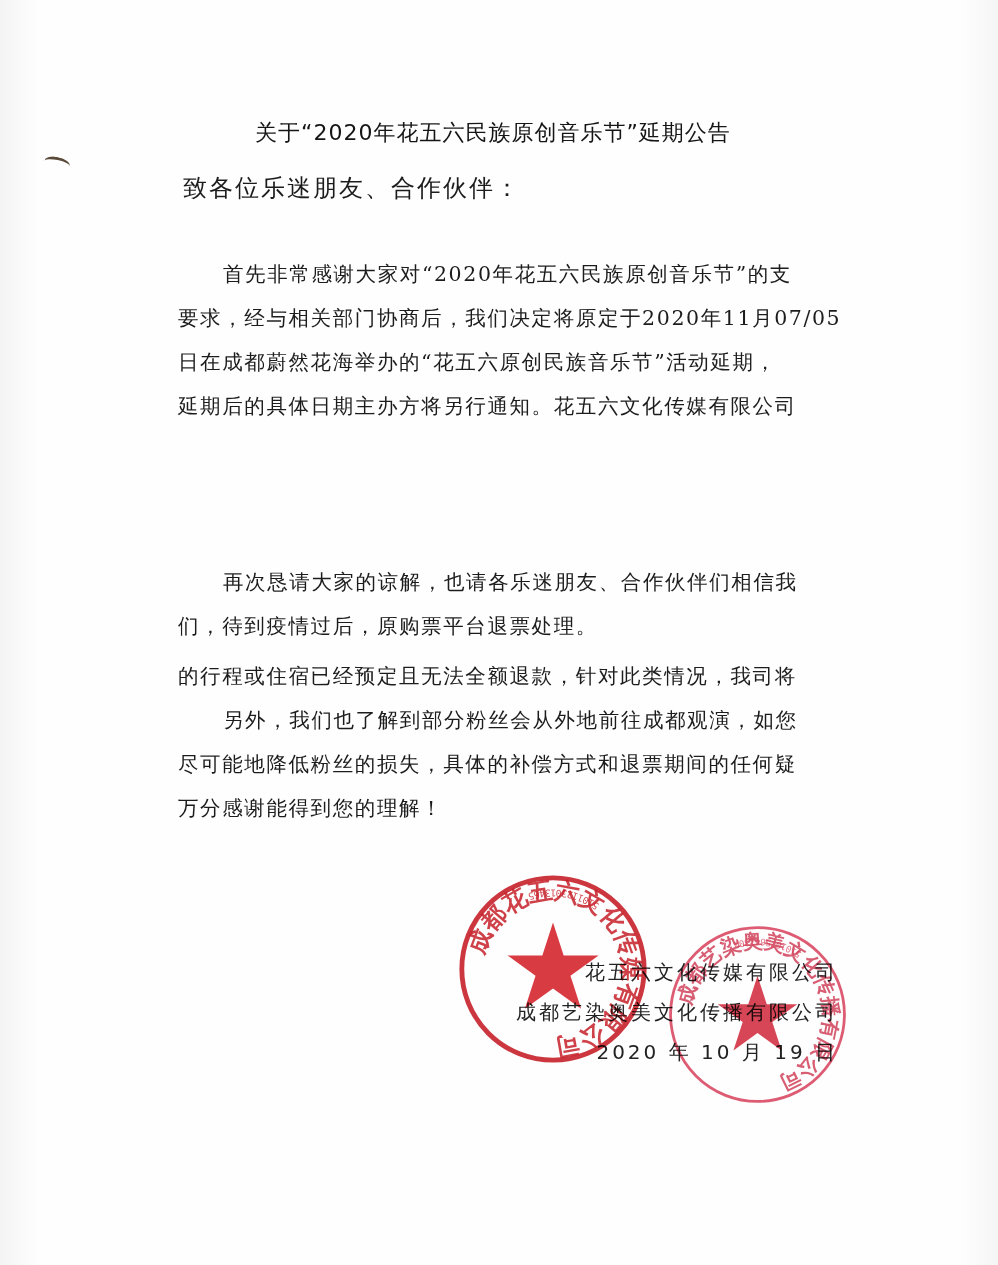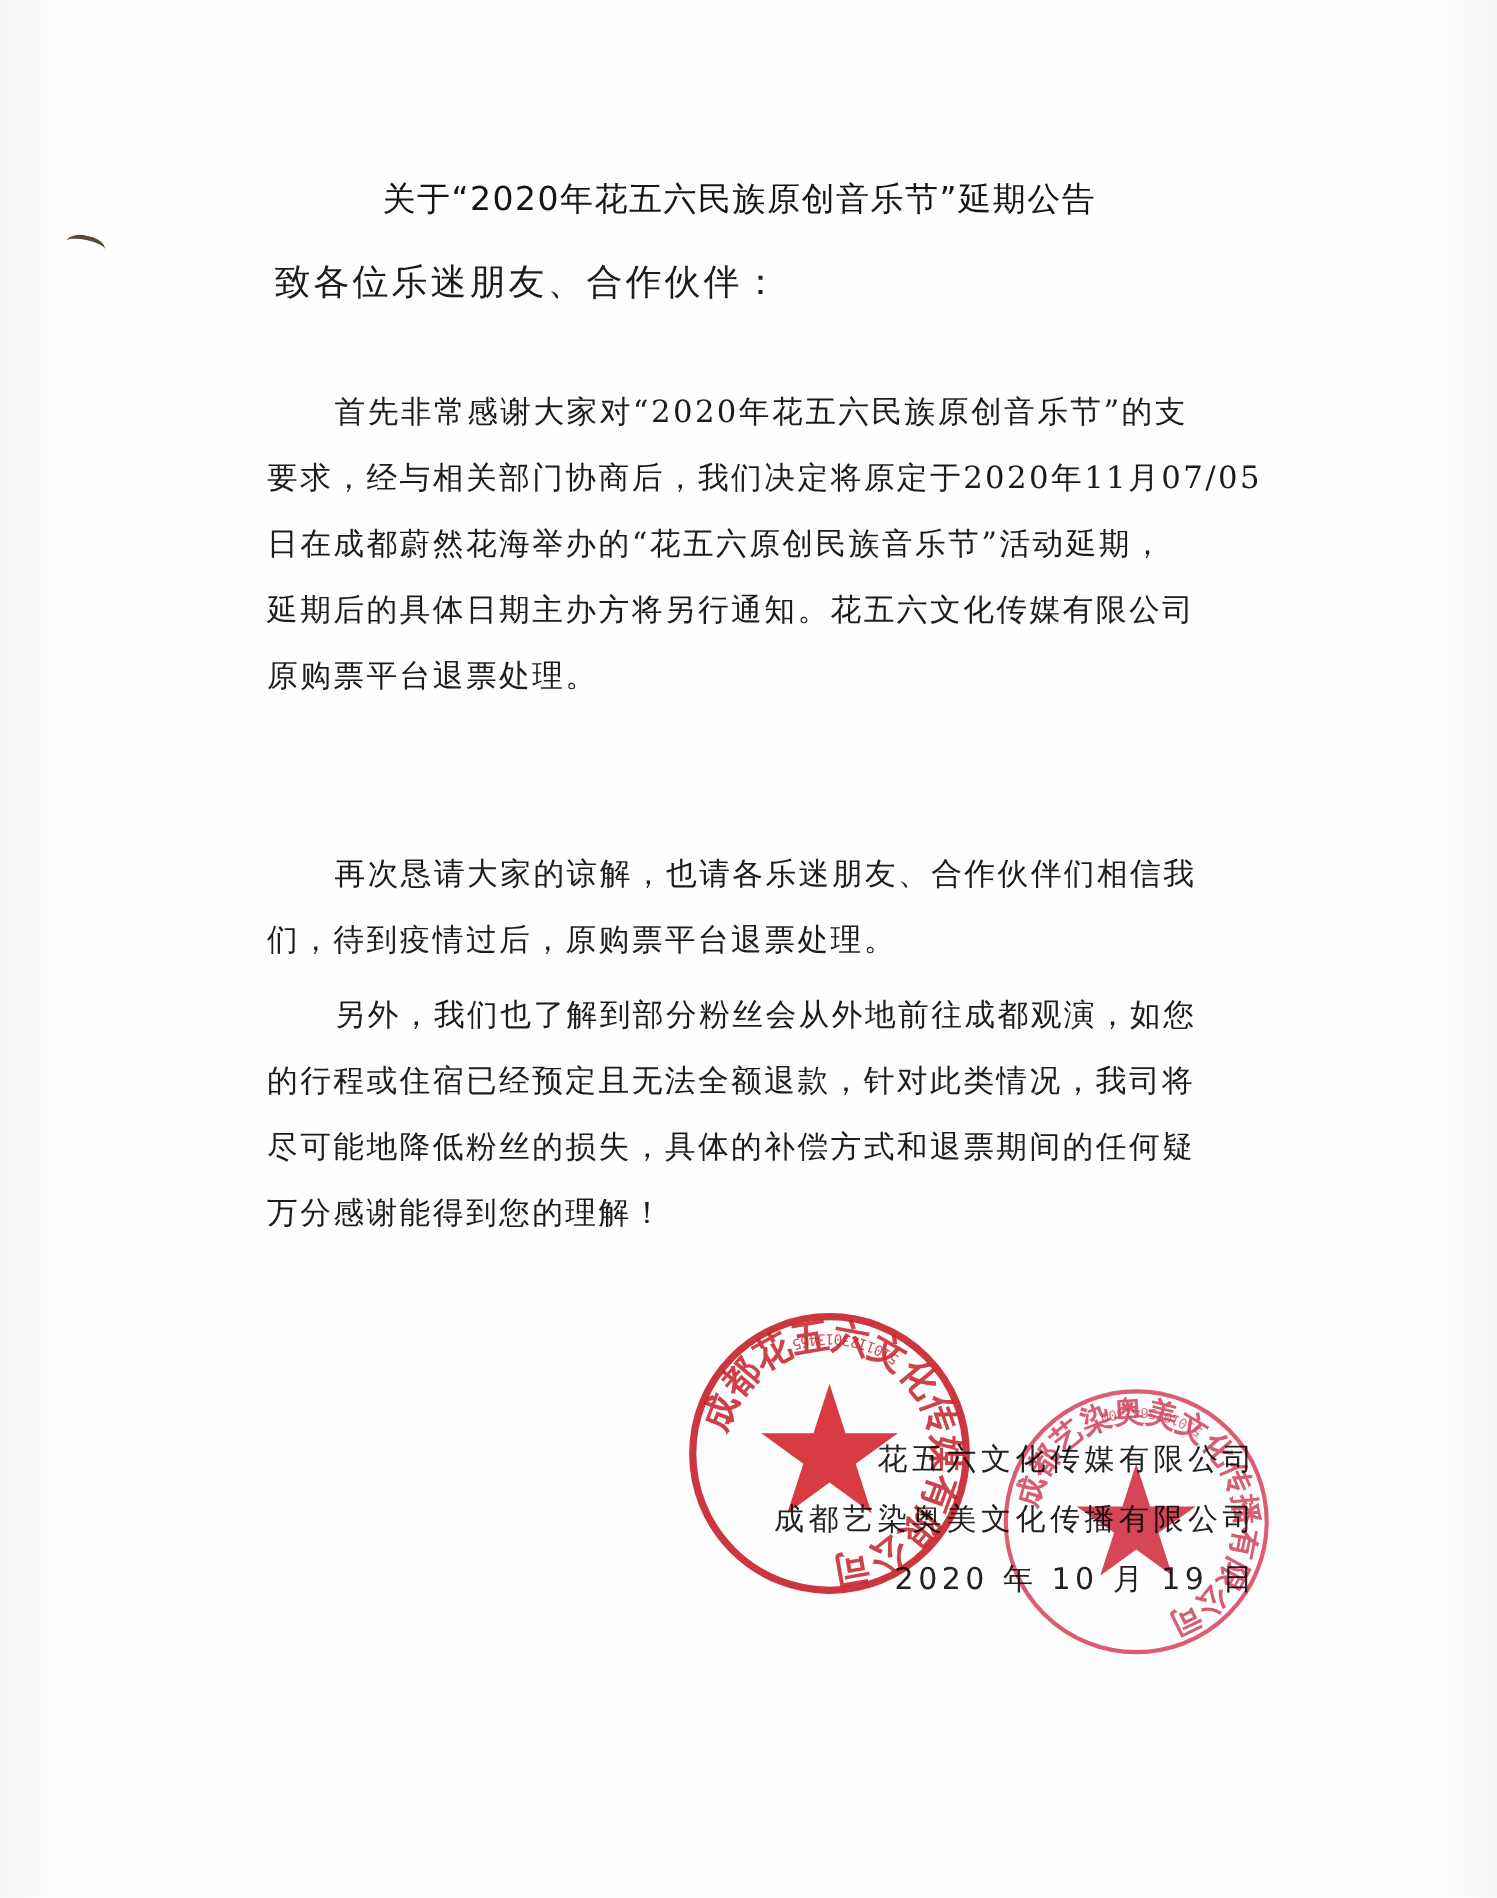--- a/index.html
+++ b/index.html
@@ -60,31 +60,30 @@
   <div class="mark"></div>
 
   <div class="title">关于“2020年花五六民族原创音乐节”延期公告</div>
   <div class="salutation">致各位乐迷朋友、合作伙伴：</div>
 
   <div class="para p1">
     <span class="line indent">首先非常感谢大家对“2020年花五六民族原创音乐节”的支</span>
     <span class="line">要求，经与相关部门协商后，我们决定将原定于2020年11月07/05</span>
     <span class="line">日在成都蔚然花海举办的“花五六原创民族音乐节”活动延期，</span>
     <span class="line">延期后的具体日期主办方将另行通知。花五六文化传媒有限公司</span>
-    <span class="line">原购票平台退票处理。</span>
   </div>
 
   <div class="para p2">
     <span class="line indent">再次恳请大家的谅解，也请各乐迷朋友、合作伙伴们相信我</span>
     <span class="line">们，待到疫情过后，原购票平台退票处理。</span>
   </div>
 
   <div class="para p3">
+    <span class="line">的行程或住宿已经预定且无法全额退款，针对此类情况，我司将</span>
     <span class="line indent">另外，我们也了解到部分粉丝会从外地前往成都观演，如您</span>
-    <span class="line">的行程或住宿已经预定且无法全额退款，针对此类情况，我司将</span>
     <span class="line">尽可能地降低粉丝的损失，具体的补偿方式和退票期间的任何疑</span>
     <span class="line">万分感谢能得到您的理解！</span>
   </div>
 
   <div class="signature">
     <span>花五六文化传媒有限公司</span>
     <span>成都艺染奥美文化传播有限公司</span>
     <span>2020 年 10 月 19 日</span>
   </div>
 

